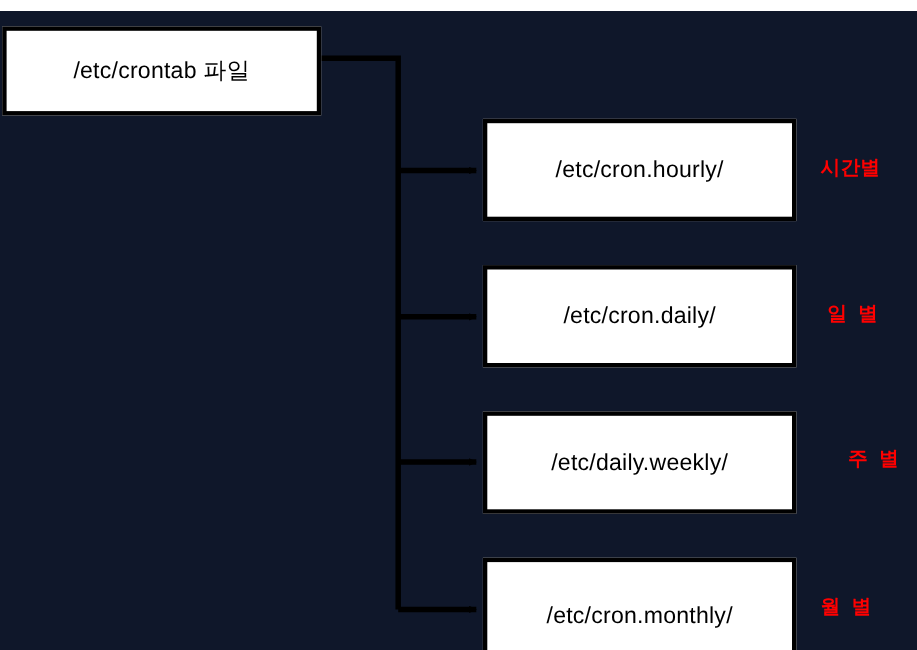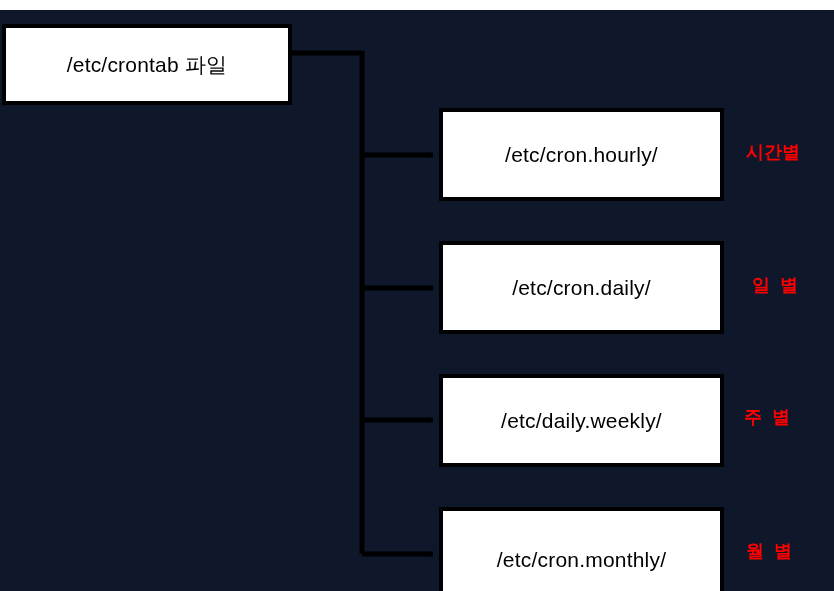--- a/index.html
+++ b/index.html
@@ -51,21 +51,21 @@
   }
   
   #box-root      { left: 2px;   top: 14px;  width: 290px; height: 81px;  }
   #box-hourly    { left: 439px; top: 98px;  width: 285px; height: 93px;  }
   #box-daily     { left: 439px; top: 231px; width: 285px; height: 93px;  }
   #box-weekly    { left: 439px; top: 364px; width: 285px; height: 93px;  }
   #box-monthly   { left: 439px; top: 497px; width: 285px; height: 104px;  }
   
   #label-hourly  { left: 746px; top: 133px; }
   #label-daily   { left: 752px; top: 266px; }
-  #label-weekly  { left: 744px; top: 398px; }
+  #label-weekly  { left: 771px; top: 398px; }
   #label-monthly { left: 746px; top: 532px; }
 </style>
 </head>
 <body>
 
 <div id="diagram-canvas">
 
   <svg id="connector-layer" viewBox="0 0 834 591" width="834" height="591" xmlns="http://www.w3.org/2000/svg">
     <defs>
       <marker id="arrowhead" markerWidth="7" markerHeight="7" refX="6.5" refY="3.5" orient="auto" markerUnits="userSpaceOnUse">

